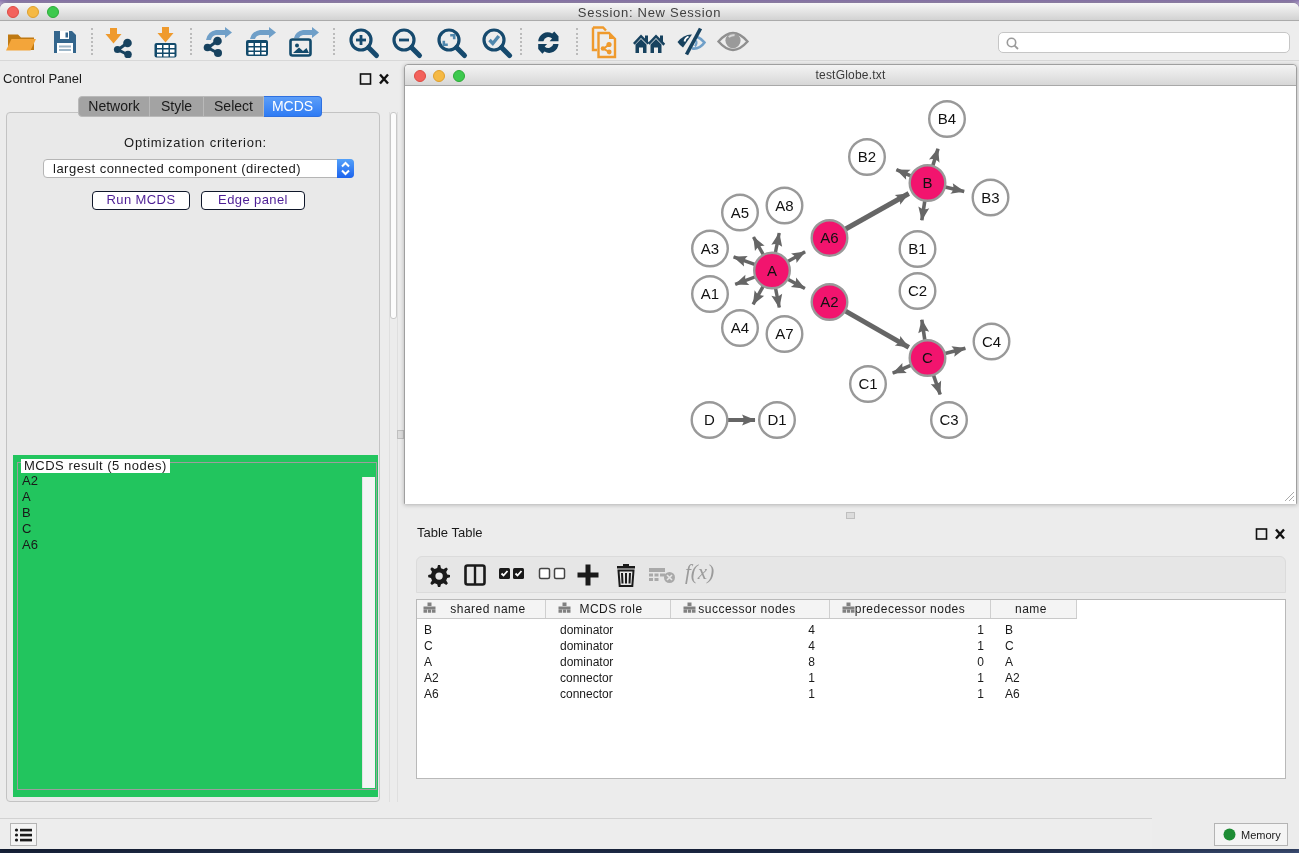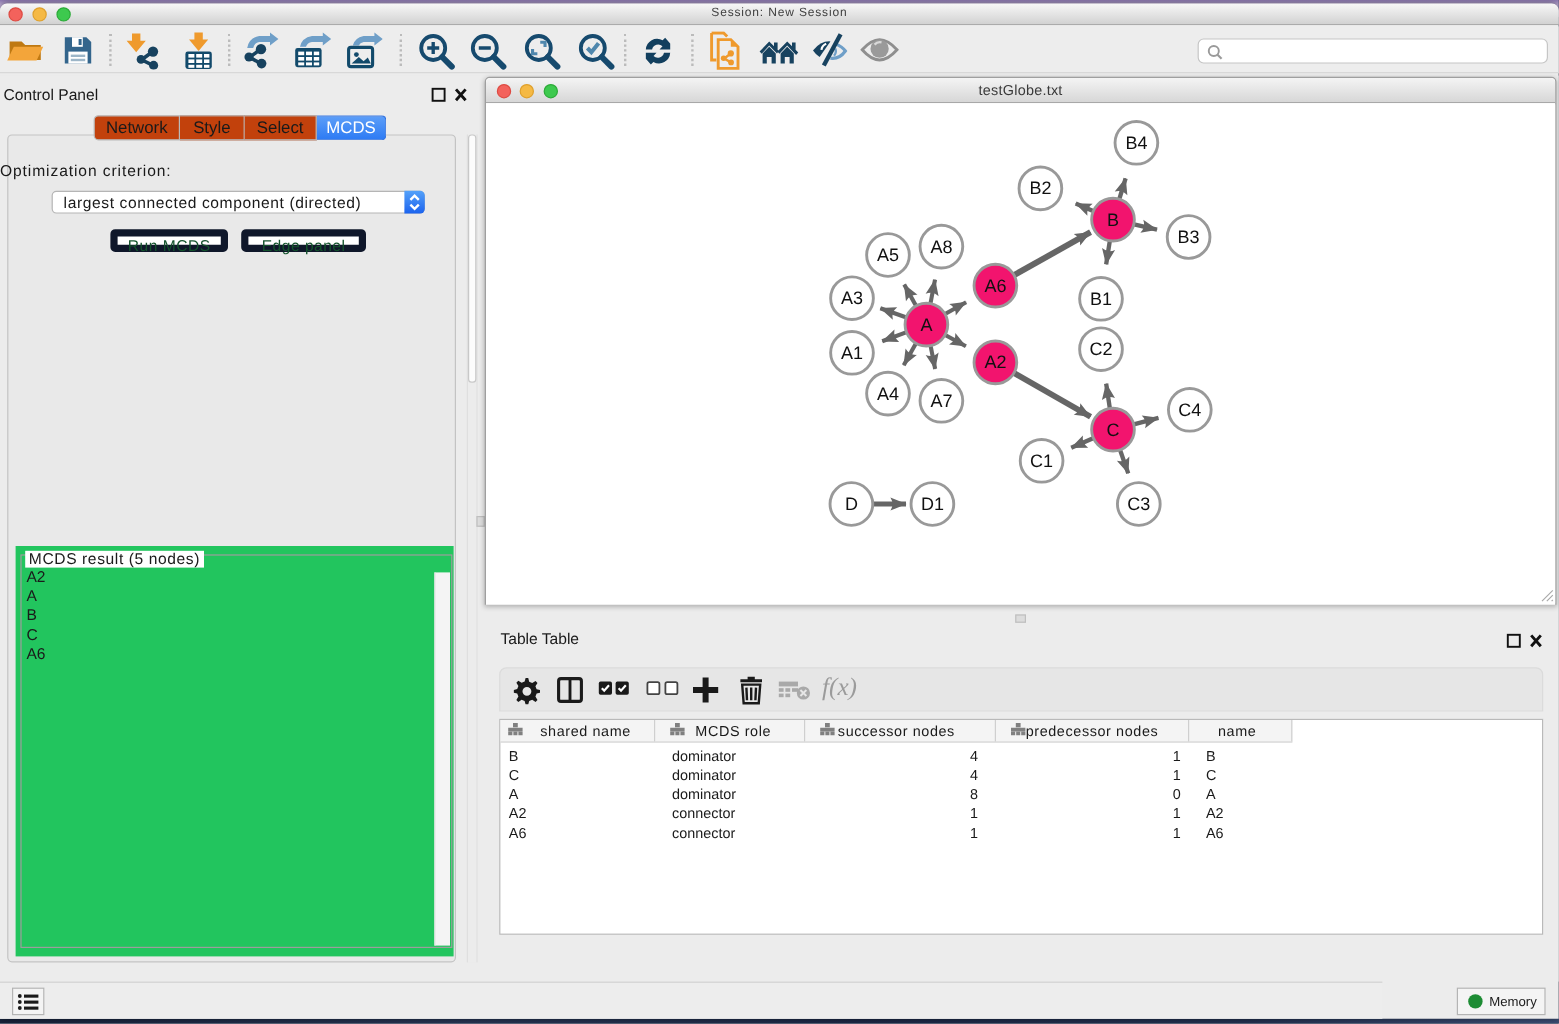--- a/index.html
+++ b/index.html
@@ -3,38 +3,38 @@
 <style>
 *{margin:0;padding:0;box-sizing:border-box}
 html,body{width:1299px;height:853px;overflow:hidden}
 body{font-family:"Liberation Sans",sans-serif;position:relative;background:#1e2a44}
 .abs{position:absolute}
 #wall-top{left:0;top:0;width:1299px;height:14px;background:linear-gradient(#8f7ab3,#c3b2dc 4px,#c3b2dc)}
 #wall-bot{left:0;top:847px;width:1299px;height:6px;background:linear-gradient(90deg,#17233c,#273655 30%,#1c2947 55%,#233252 80%,#3d4f77)}
 #appwin{left:0;top:3px;width:1299px;height:846px;background:#ececec;border-radius:6px 6px 0 0;box-shadow:0 0 6px rgba(0,0,0,.5)}
 #titlebar{left:0;top:0;width:1299px;height:18px;background:linear-gradient(#f7f7f7,#d2d2d2);border-radius:6px 6px 0 0;border-bottom:1px solid #ababab}
 .tl{width:12px;height:12px;border-radius:50%;top:2.5px}
-#title-text{top:2px;left:0;width:1299px;text-align:center;font-size:10px;letter-spacing:0.7px;color:#404040}
+#title-text{top:2px;left:0;width:1299px;text-align:center;font-size:13px;letter-spacing:0.7px;color:#404040}
 #toolbar{left:0;top:19px;width:1299px;height:39px;background:#ededed;border-bottom:1px solid #d8d8d8}
 .tsep{top:6px;height:27px;width:0;border-left:2px dotted #bbb}
 #searchbox{left:998px;top:10px;width:292px;height:21px;background:#fff;border:1px solid #c6c6c6;border-radius:5px}
 #content{left:0;top:60px;width:1299px;height:755px;background:#ececec}
 
 #cp-title{left:3px;top:8px;font-size:13px;color:#1a1a1a}
 .wbtn{font-size:12px;color:#111}
 #cp-tabs{left:78px;top:33px;height:21px}
-.seg{float:left;height:21px;border:1px solid #b9b9b9;border-left:none;background:#c2410c;color:#1a1a1a;font-size:14px;text-align:center;line-height:19px}
+.seg{float:left;height:21px;border:1px solid #b9b9b9;border-left:none;background:#a3a3a3;color:#1a1a1a;font-size:14px;text-align:center;line-height:19px}
 .seg.first{border-left:1px solid #b9b9b9;border-radius:4px 0 0 4px}
 .seg.last{border-radius:0 4px 4px 0}
 .seg.sel{background:linear-gradient(#5c9ef8,#2e7bf4);border-color:#2e70e0;color:#fff}
 #cp-pane{left:6px;top:49px;width:374px;height:690px;border:1px solid #c3c3c3;border-radius:4px;background:#e9e9e9}
-#opt-label{left:0;top:72px;width:391px;text-align:left;font-size:13px;letter-spacing:0.75px;color:#1a1a1a}
+#opt-label{left:0;top:72px;width:391px;text-align:center;font-size:13px;letter-spacing:0.75px;color:#1a1a1a}
 #dropdown{left:43px;top:96px;width:311px;height:19px;background:#fff;border:1px solid #b5b5b5;border-radius:4px;font-size:13px;letter-spacing:0.5px;color:#1a1a1a;line-height:17px;padding-left:9px}
 #dd-spin{right:-1px;top:-1px;width:17px;height:19px;background:linear-gradient(#54a1f9,#1c63ee);border-radius:0 4px 4px 0}
-.pbtn{top:128px;height:19px;background:#fff;border:6px solid #0f172a;border-radius:4px;font-size:13px;letter-spacing:0.4px;color:#14532d;text-align:center;line-height:16px}
+.pbtn{top:128px;height:19px;background:#fff;border:1px solid #0f172a;border-radius:4px;font-size:13px;letter-spacing:0.4px;color:#4c1d95;text-align:center;line-height:16px}
 #mcds-box{left:13px;top:392px;width:365px;height:342px;background:#22c55e}
 #mcds-group{position:absolute;left:4px;top:7px;width:360px;height:328px;border:1px solid #9d9d9d}
 #mcds-legend{position:absolute;left:8px;top:4px;background:#fff;padding:0 3px;font-size:13px;line-height:14px;color:#1a1a1a}
 .mli{left:9px;font-size:13px;color:#1a1a1a;height:16px;line-height:16px}
 #mcds-sb{position:absolute;right:1px;top:14px;bottom:1px;width:13px;background:#f4f4f4;border-left:1px solid #e3e3e3}
 #cp-scroll{left:389px;top:49px;width:9px;height:690px;background:#ececec;border-left:1px solid #dfdfdf;border-right:1px solid #dfdfdf}
 #cp-thumb{position:absolute;left:0px;top:0px;width:7px;height:207px;background:#fcfcfc;border:1px solid #c8c8c8;border-radius:3px}
 
 #netwin{left:404px;top:1px;width:893px;height:440px;background:#fff;border:1px solid #9f9f9f;border-radius:4px 4px 0 0;box-shadow:0 1px 4px rgba(0,0,0,.25)}
 #net-title{left:0;top:0;width:891px;height:21px;background:linear-gradient(#f4f4f4,#d7d7d7);border-radius:4px 4px 0 0;border-bottom:1px solid #a8a8a8}

